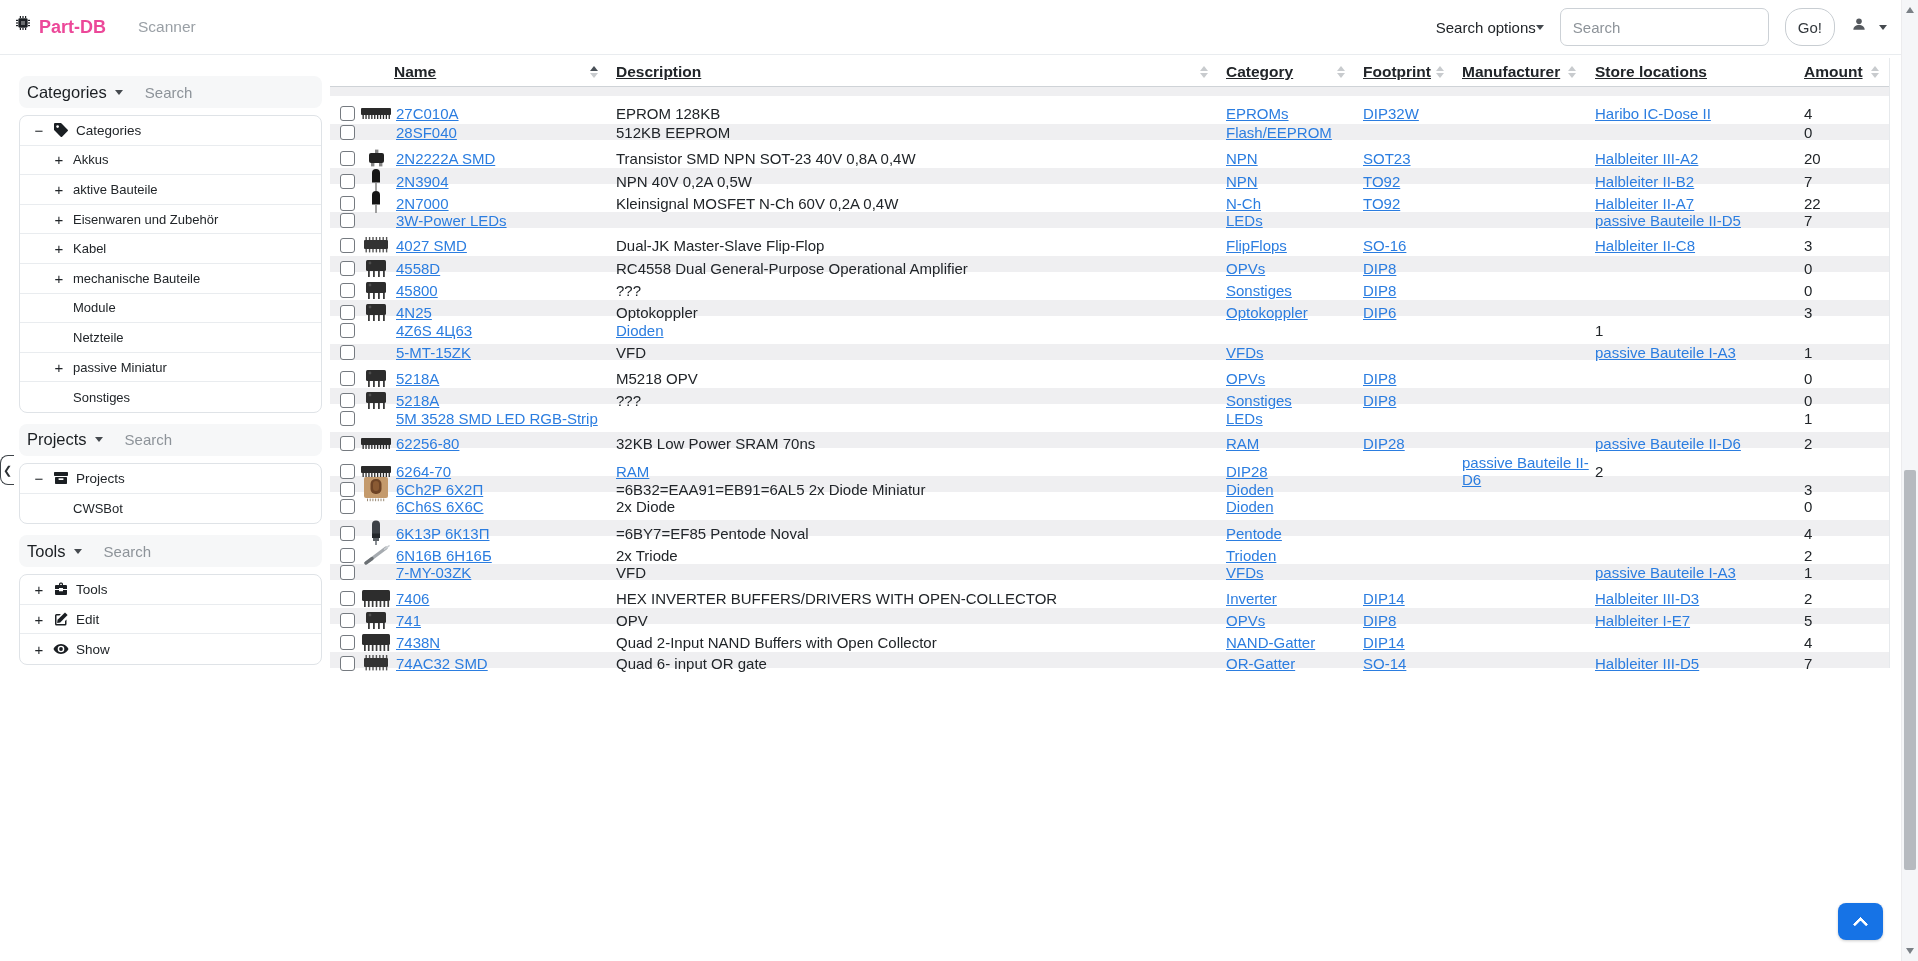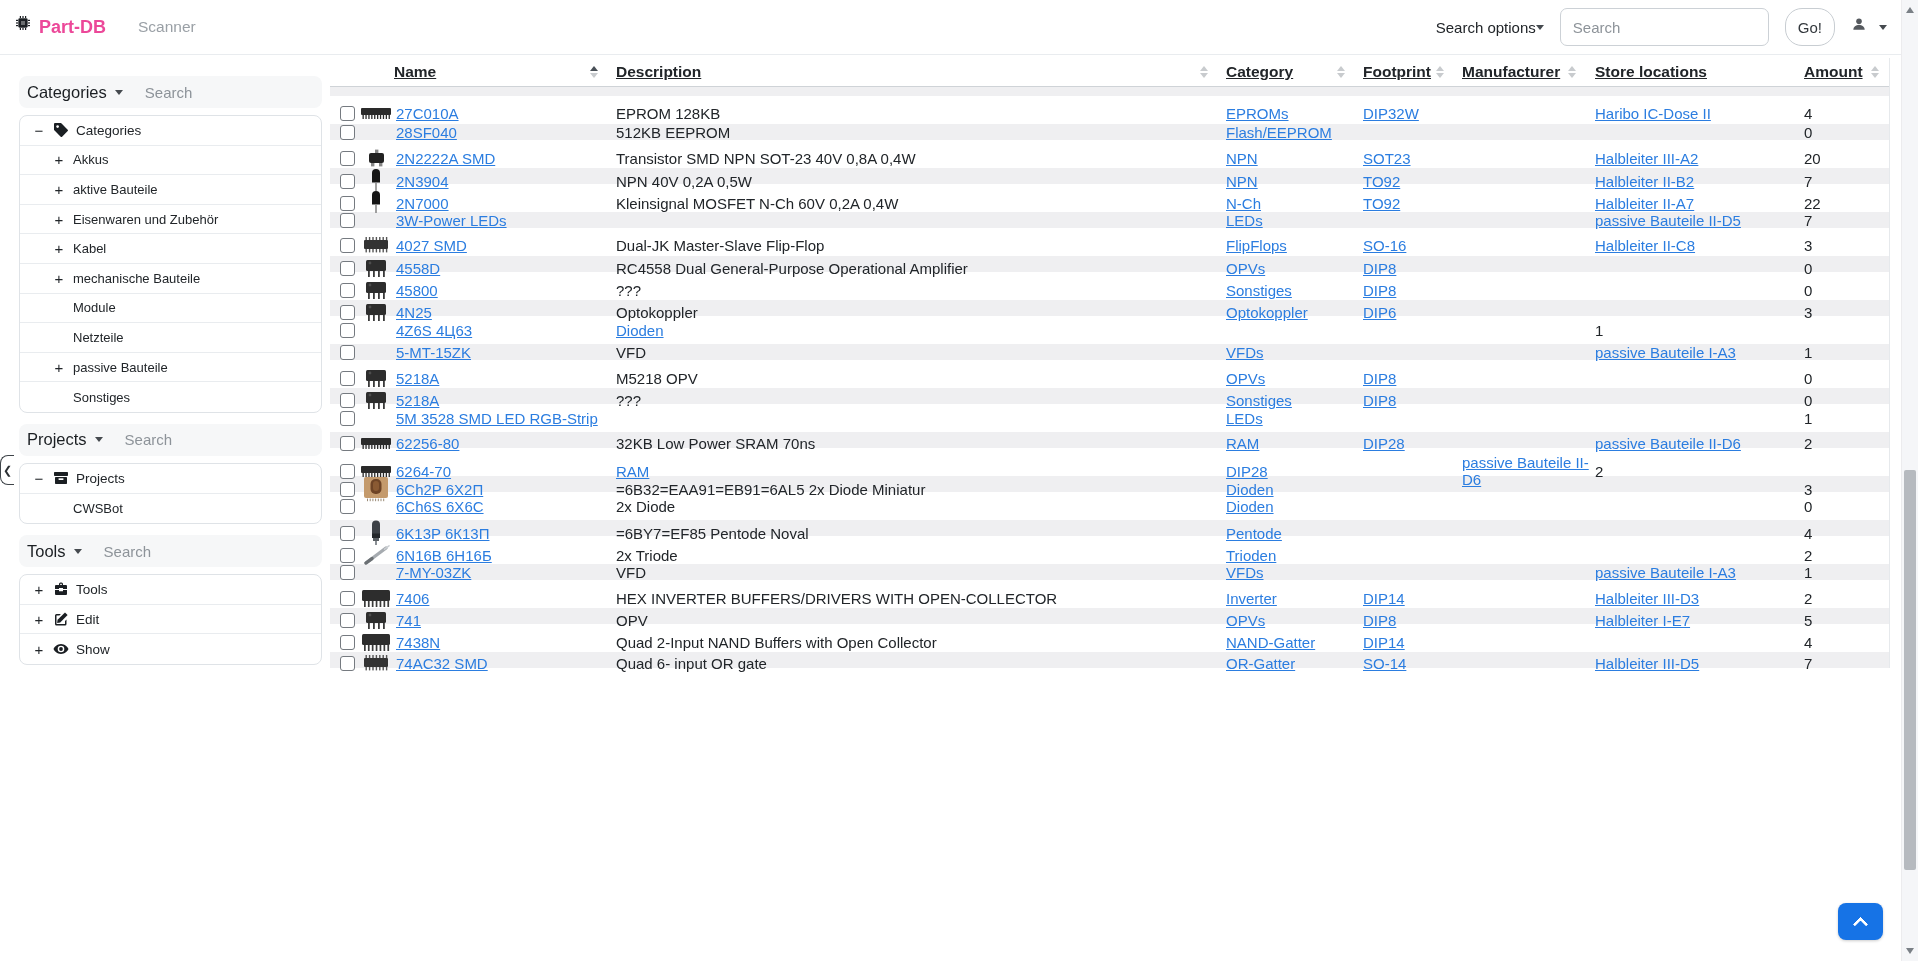--- a/index.html
+++ b/index.html
@@ -167,21 +167,21 @@
       <div class="tree-row lvl1">
         <span class="toggle hidden">+</span>
         <span>Module</span>
       </div>
       <div class="tree-row lvl1">
         <span class="toggle hidden">+</span>
         <span>Netzteile</span>
       </div>
       <div class="tree-row lvl1">
         <span class="toggle">+</span>
-        <span>passive Bauteile</span>
+        <span>passive Miniatur</span>
       </div>
       <div class="tree-row lvl1">
         <span class="toggle hidden">+</span>
         <span>Sonstiges</span>
       </div>
     </div>
 
   <div class="side-header">
     <div class="side-title">
       <span>Projects</span>

